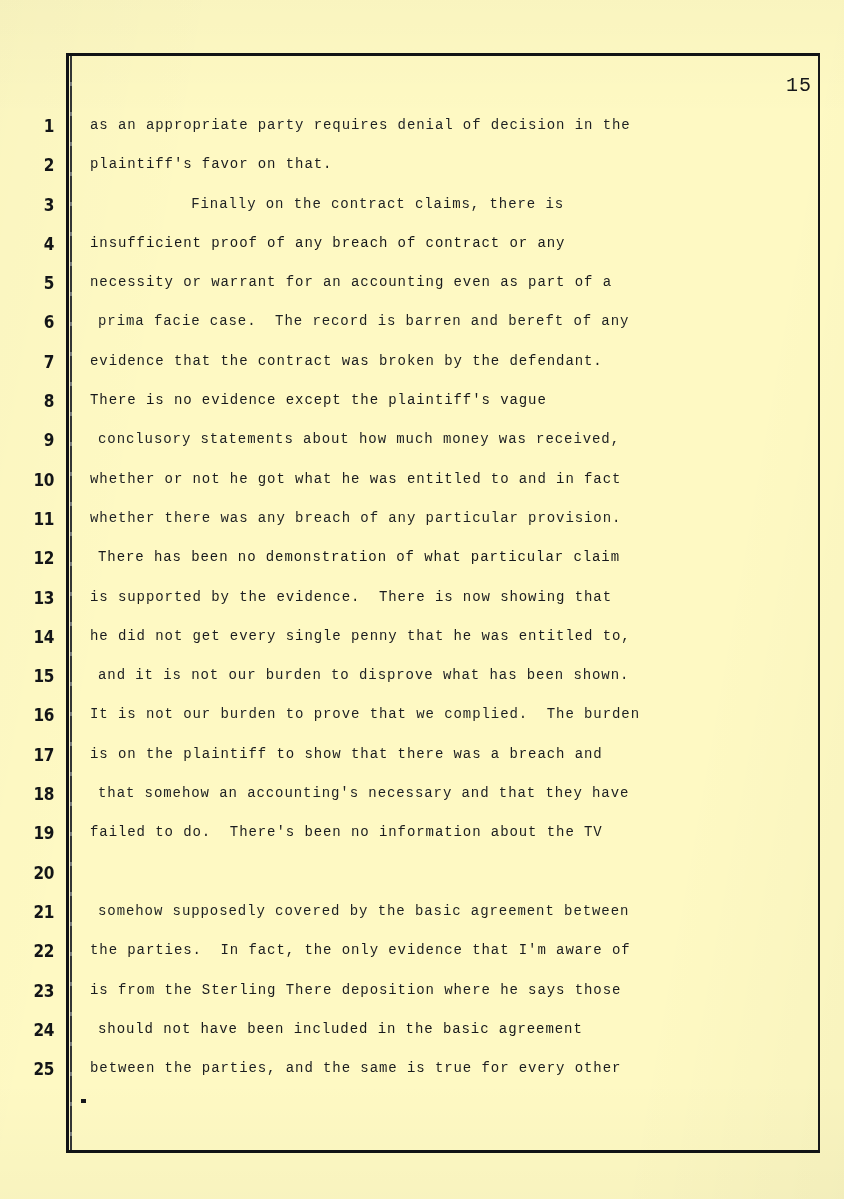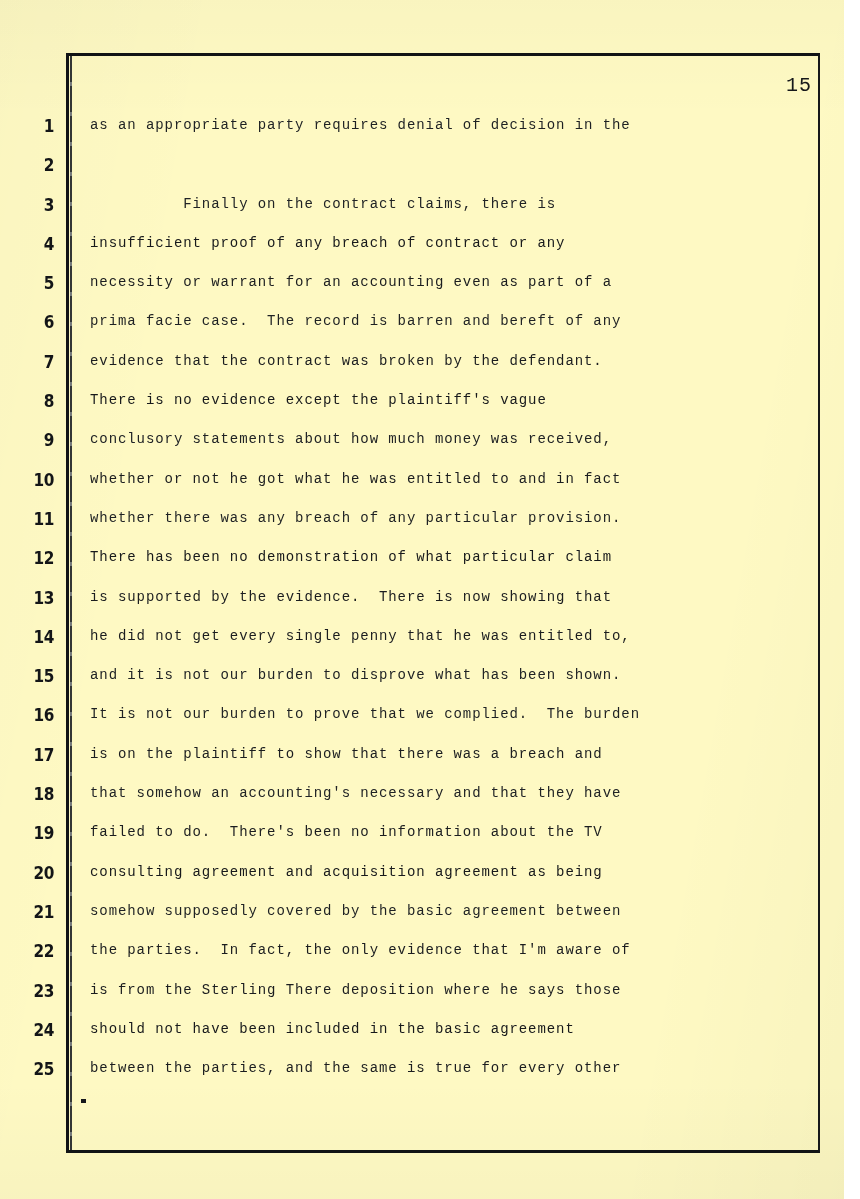--- a/index.html
+++ b/index.html
@@ -105,21 +105,21 @@
     width: 722px;
     font-family: "Liberation Mono", "DejaVu Sans Mono", monospace;
     font-size: 14px;
     line-height: 26px;
     color: #1b1d1f;
     white-space: pre;
     letter-spacing: 0.92px;
   }
 
   
-  .line:nth-child(3n) .line-text   { color: #202325; }
+  .line:nth-child(3n) .line-text   { color: #202325; margin-left: 8px; }
   .line:nth-child(4n) .line-text   { color: #17191b; }
   .line:nth-child(5n+1) .line-text { color: #1e2123; }
 
   
   #artifact-dot {
     position: absolute;
     left: 81px;
     top: 1099px;
     width: 5px;
     height: 4px;
@@ -138,20 +138,21 @@
   <div id="frame"></div>
   <div id="inner-rule"></div>
 
   <div id="lines">
       <div class="line">
         <div class="line-no">1</div>
         <div class="line-text">as an appropriate party requires denial of decision in the</div>
       </div>
       <div class="line">
         <div class="line-no">2</div>
+        <div class="line-text">plaintiff's favor on that.</div>
       </div>
       <div class="line">
         <div class="line-no">3</div>
         <div class="line-text">          Finally on the contract claims, there is</div>
       </div>
       <div class="line">
         <div class="line-no">4</div>
         <div class="line-text">insufficient proof of any breach of contract or any</div>
       </div>
       <div class="line">
@@ -209,21 +210,20 @@
       <div class="line">
         <div class="line-no">18</div>
         <div class="line-text">that somehow an accounting's necessary and that they have</div>
       </div>
       <div class="line">
         <div class="line-no">19</div>
         <div class="line-text">failed to do.  There's been no information about the TV</div>
       </div>
       <div class="line">
         <div class="line-no">20</div>
-        <div class="line-text">consulting agreement and acquisition agreement as being</div>
       </div>
       <div class="line">
         <div class="line-no">21</div>
         <div class="line-text">somehow supposedly covered by the basic agreement between</div>
       </div>
       <div class="line">
         <div class="line-no">22</div>
         <div class="line-text">the parties.  In fact, the only evidence that I'm aware of</div>
       </div>
       <div class="line">

